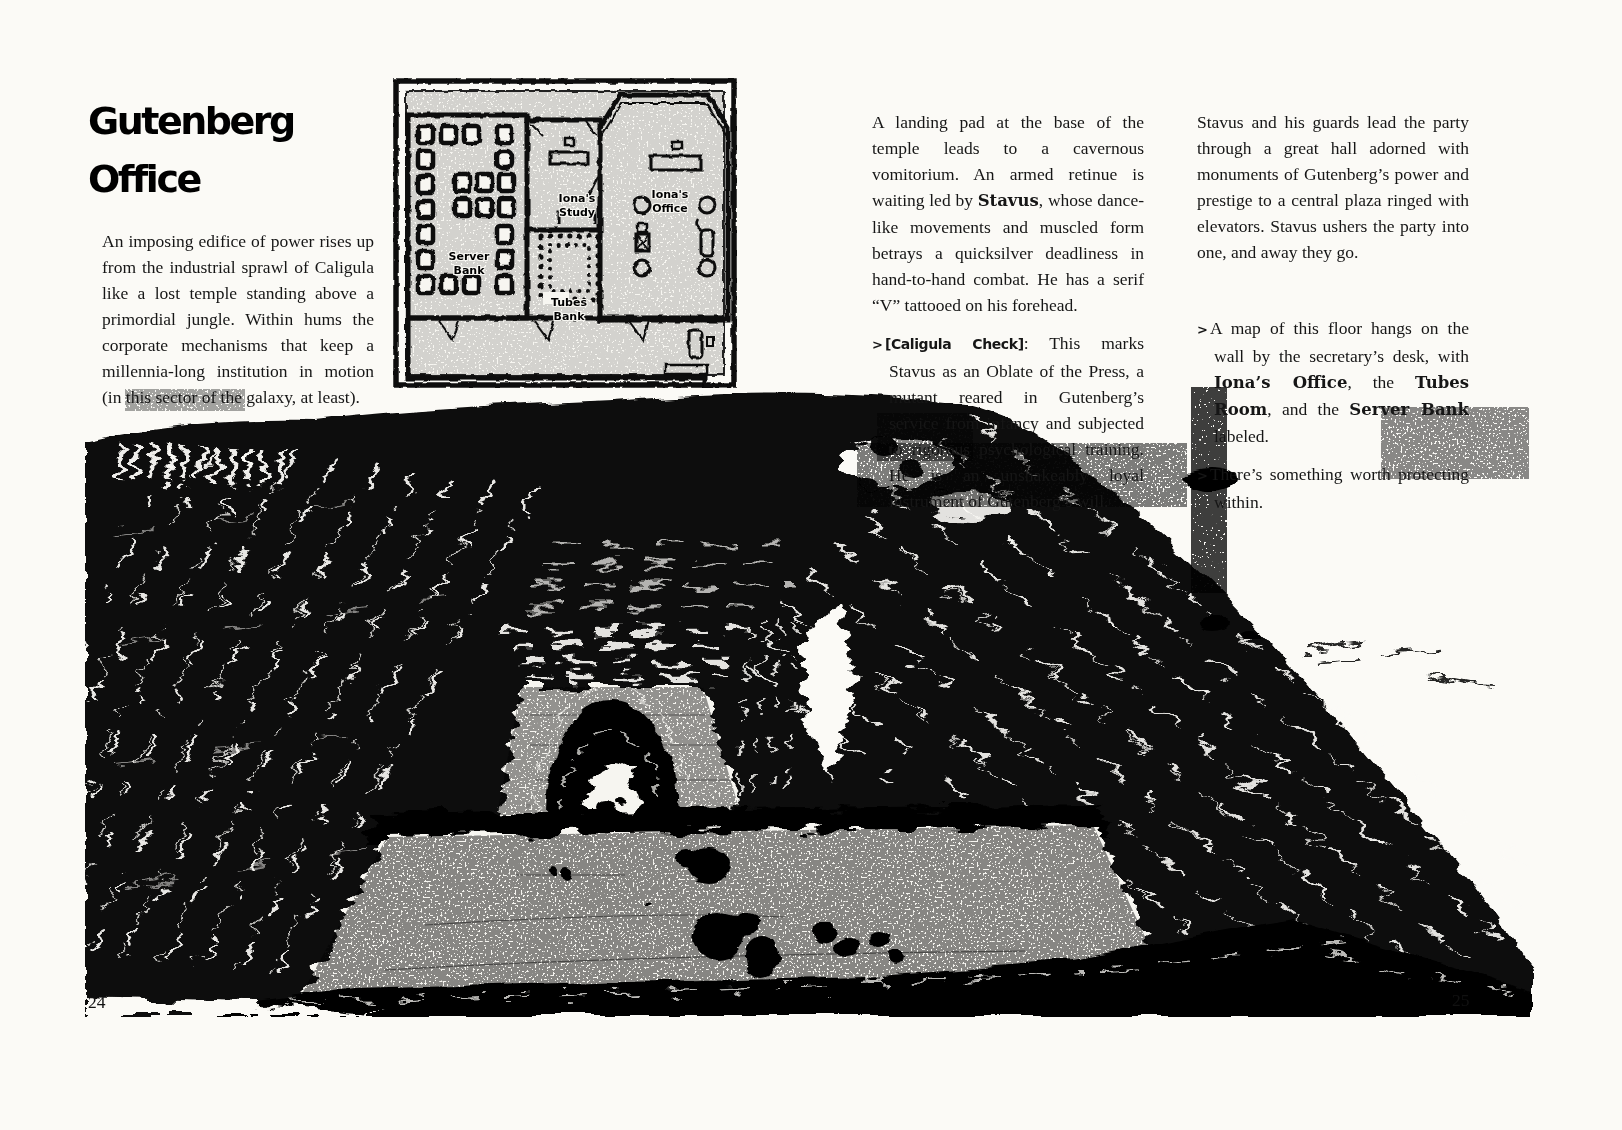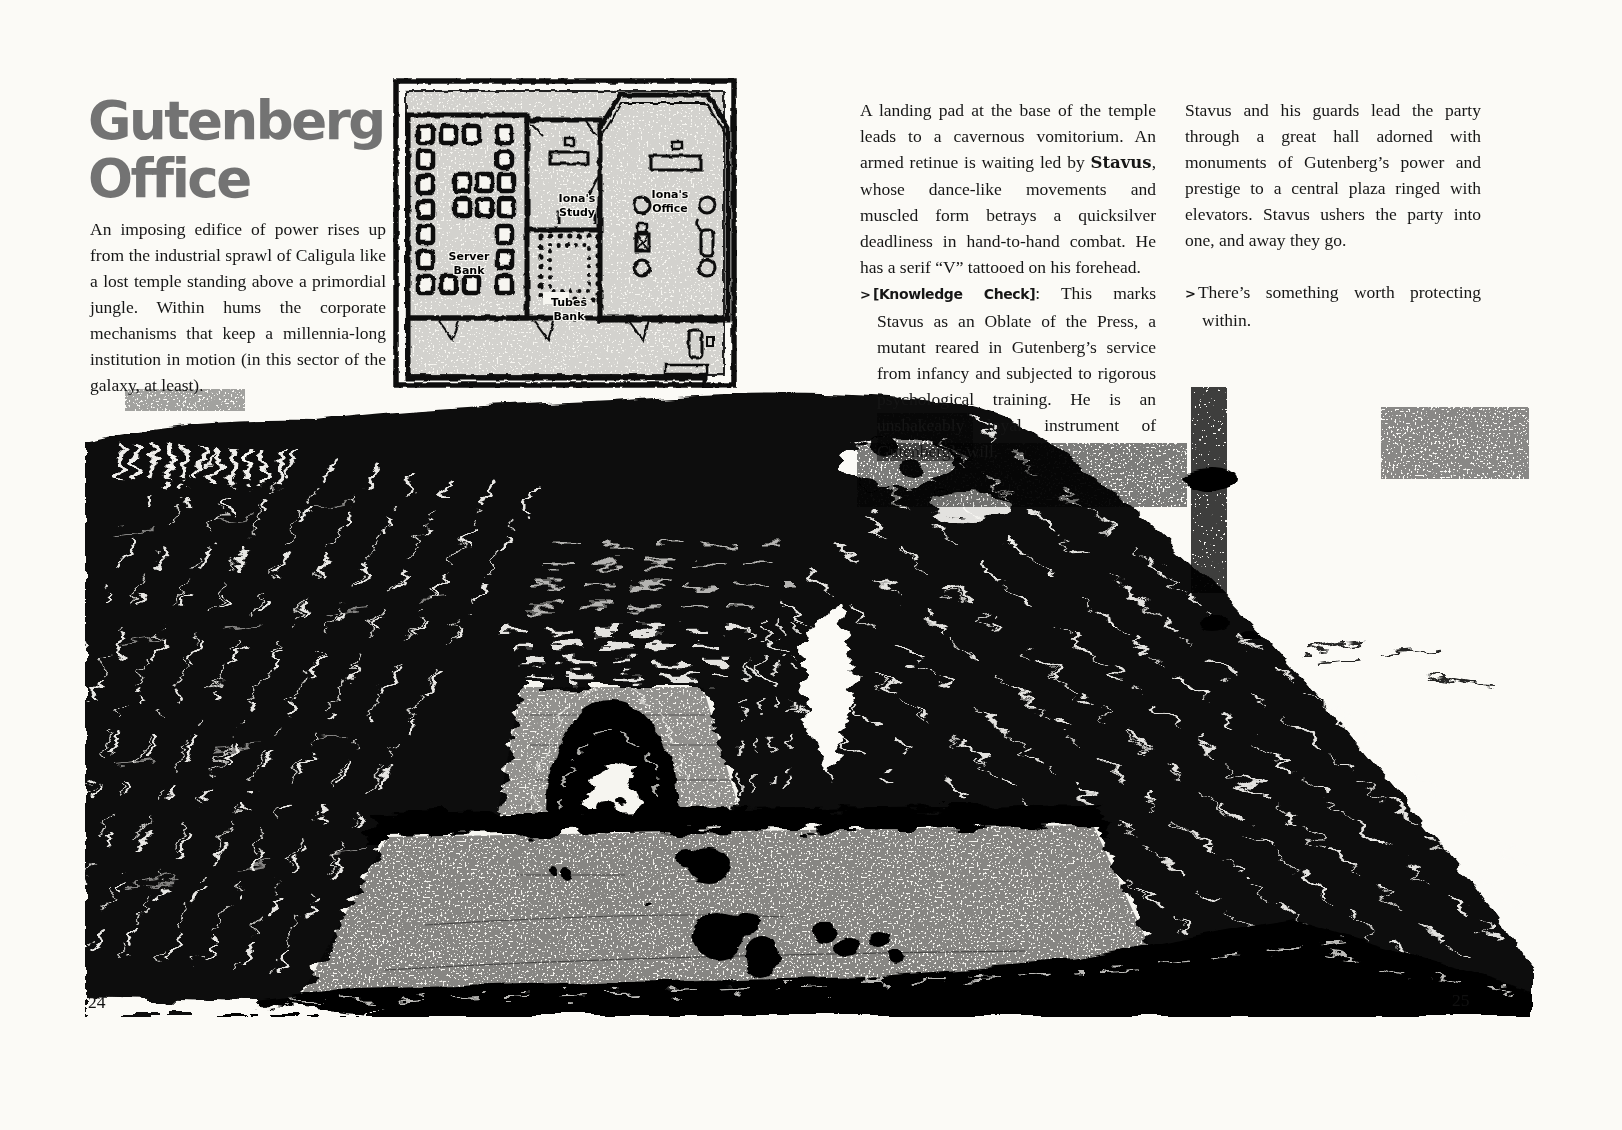--- a/index.html
+++ b/index.html
@@ -4,33 +4,33 @@
 <style>
   html,body{margin:0;padding:0;}
   body{
     width:1622px;height:1130px;position:relative;overflow:hidden;
     background:#fbfaf6;color:#151515;
     font-family:"Liberation Serif", serif;
   }
   
   .col{position:absolute;width:296px;font-size:17.5px;line-height:26px;
        text-align:justify;color:#161616;z-index:3;}
-  .col p{margin:0;}
+  .col p{margin:12px;}
   .gap{height:26px;}
   .bullet{padding-left:17px;text-indent:-17px;}
   .bullet-nested{margin-left:17px;}
   .marker{font-family:"DejaVu Sans",sans-serif;font-weight:bold;font-size:13px;
           padding-right:3px;letter-spacing:-1px;}
   .kc-label{font-family:"DejaVu Sans",sans-serif;font-weight:bold;font-size:14px;
             letter-spacing:-0.4px;}
   .bref{font-family:"DejaVu Serif",serif;font-weight:bold;font-size:16.5px;}
   
   #title{position:absolute;left:88px;top:92px;width:330px;z-index:3;
          font-family:"DejaVu Sans",sans-serif;font-weight:bold;
-         font-size:53px;line-height:58px;letter-spacing:-2.5px;color:#737373;}
+         font-size:38px;line-height:58px;letter-spacing:-2.5px;color:#000000;}
   #intro{top:216px;left:90px;}
   
   #map{position:absolute;left:393px;top:78px;width:344px;height:310px;z-index:4;}
   #map svg{position:absolute;left:0;top:0;}
   .map-label{position:absolute;transform:translateX(-50%);z-index:5;
      font-family:"DejaVu Sans",sans-serif;font-weight:bold;font-size:11px;
      line-height:14px;text-align:center;color:#000;white-space:nowrap;
      text-shadow:-1px 0 0 #f7f6f1,1px 0 0 #f7f6f1,0 -1px 0 #f7f6f1,0 1px 0 #f7f6f1,
                  -1px -1px 0 #f7f6f1,1px 1px 0 #f7f6f1,-1px 1px 0 #f7f6f1,1px -1px 0 #f7f6f1;margin-top:20px;}
   
@@ -158,26 +158,27 @@
     <div>Bank</div>
   </div>
   <div class="map-label" style="left:277px;top:90px;">
     <div>Iona's</div>
     <div>Office</div>
   </div>
 </div>
 
 <div class="col" id="col-mid" style="left:860px;top:97px;">
   <p><span>A landing pad at the base of the temple leads to a cavernous vomitorium. An armed retinue is waiting led by </span><span class="bref">Stavus</span><span>, whose dance-like movements and muscled form betrays a quicksilver deadliness in hand-to-hand combat. He has a serif “V” tattooed on his forehead.</span></p>
-  <p class="bullet"><span class="marker">&gt;</span><span class="kc-label">[Knowledge Check]</span><span>: This marks Stavus as an Oblate of the Press, a mutant reared in Gutenberg’s service from infancy and subjected to rigorous psychological training. He is an unshakeably loyal instrument of Gutenberg’s will.</span></p>
+  <p class="bullet"><span class="marker">&gt;</span><span class="kc-label">[Caligula Check]</span><span>: This marks Stavus as an Oblate of the Press, a mutant reared in Gutenberg’s service from infancy and subjected to rigorous psychological training. He is an unshakeably loyal instrument of Gutenberg’s will.</span></p>
 </div>
 
 <div class="col" id="col-right" style="left:1185px;top:97px;">
   <p>Stavus and his guards lead the party through a great hall adorned with monuments of Gutenberg’s power and prestige to a central plaza ringed with elevators. Stavus ushers the party into one, and away they go.</p>
   <div class="gap"></div>
+  <p class="bullet"><span class="marker">&gt;</span><span>A map of this floor hangs on the wall by the secretary’s desk, with </span><span class="bref">Iona’s Office</span><span>, the </span><span class="bref">Tubes Room</span><span>, and the </span><span class="bref">Server Bank</span><span> labeled.</span></p>
   <p class="bullet bullet-nested"><span class="marker">&gt;</span><span>There’s something worth protecting within.</span></p>
 </div>
 
 <svg id="illustration" viewBox="0 0 1450 632">
   <defs>
     <filter id="rg" x="-10%" y="-10%" width="120%" height="120%">
       <feTurbulence type="fractalNoise" baseFrequency="0.013 0.05" numOctaves="4" seed="7" result="n"></feTurbulence>
       <feDisplacementMap in="SourceGraphic" in2="n" scale="14" xChannelSelector="R" yChannelSelector="G"></feDisplacementMap>
     </filter>
     <filter id="rg2" x="-15%" y="-15%" width="130%" height="130%">

